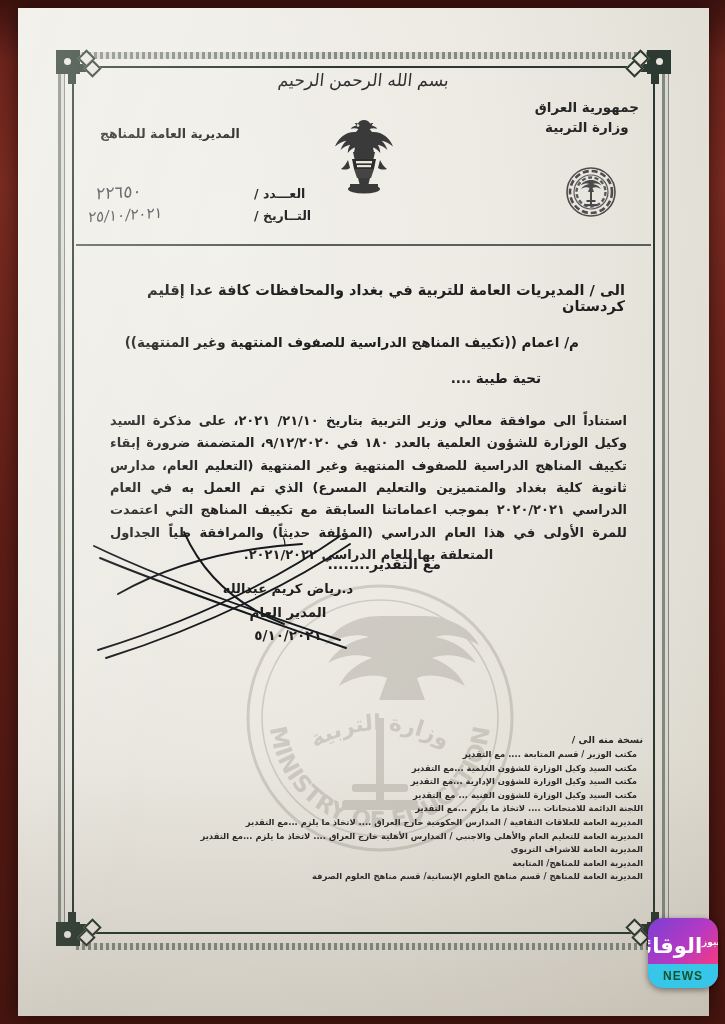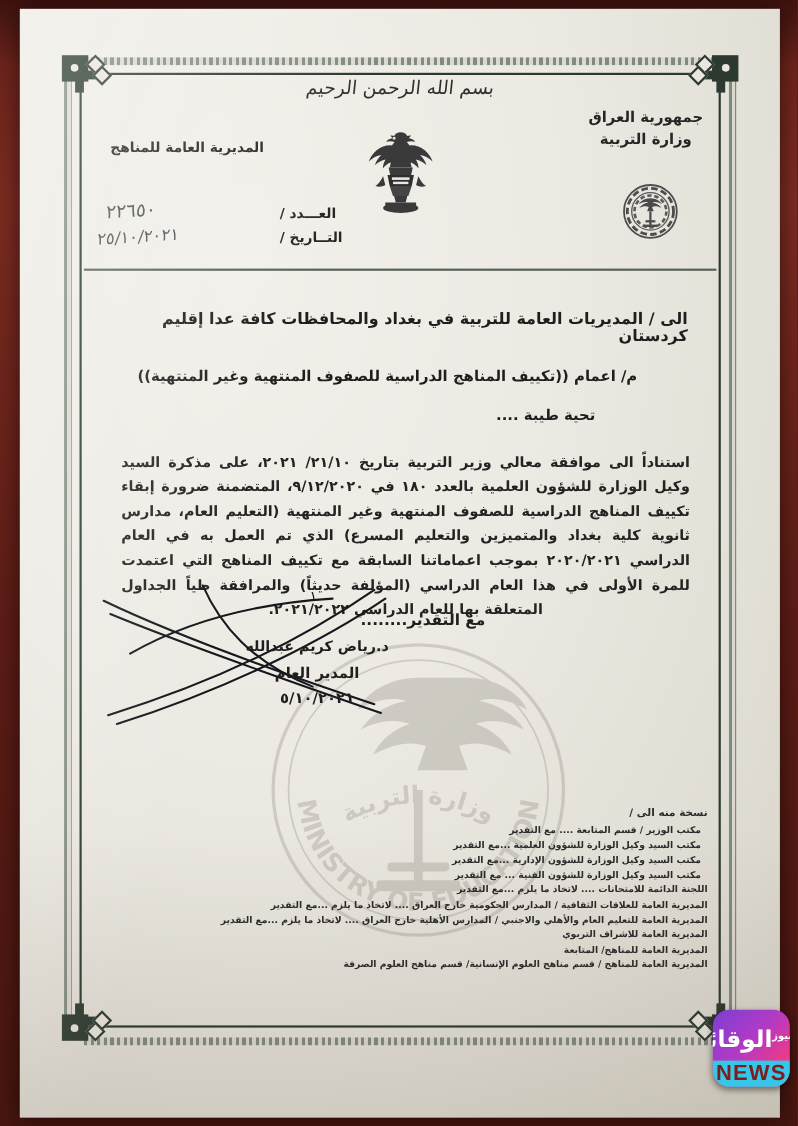--- a/index.html
+++ b/index.html
@@ -162,21 +162,21 @@
     box-shadow:0 2px 6px rgba(0,0,0,.45);
   }
   .logo .mark{
     position:absolute;left:0;right:0;top:7px;height:34px;
     color:#fff;font-size:21px;font-weight:bold;text-align:center;line-height:34px;
     letter-spacing:-1px;
   }
   .logo .mark .sup{font-size:9px;vertical-align:super;margin-right:-2px;}
   .logo .news{
     position:absolute;left:0;right:0;bottom:0;height:24px;
-    background:#36c6e8;color:#7f1d1d;font-size:20px;font-weight:bold;
+    background:#36c6e8;color:#14532d;font-size:12px;font-weight:bold;
     text-align:center;line-height:24px;letter-spacing:1px;
     font-family:"Liberation Sans",sans-serif;
   }
 </style>
 </head>
 <body>
 
 <div class="backdrop"></div>
 
 <div class="sheet">

